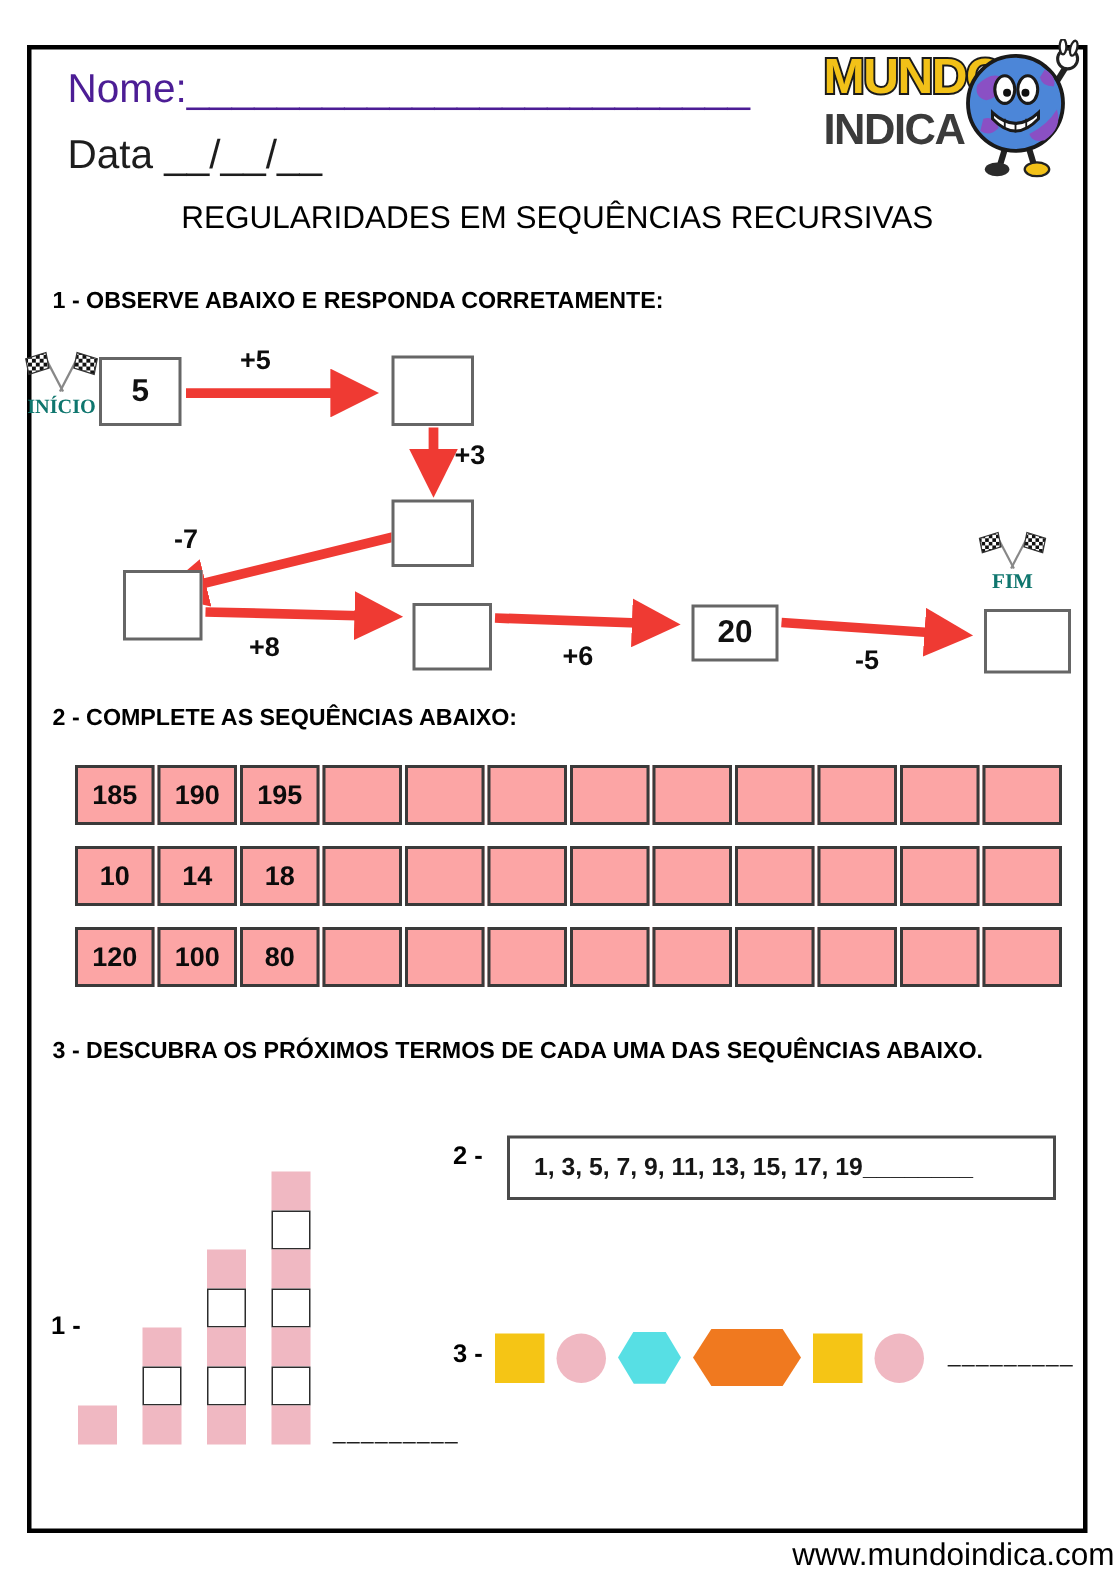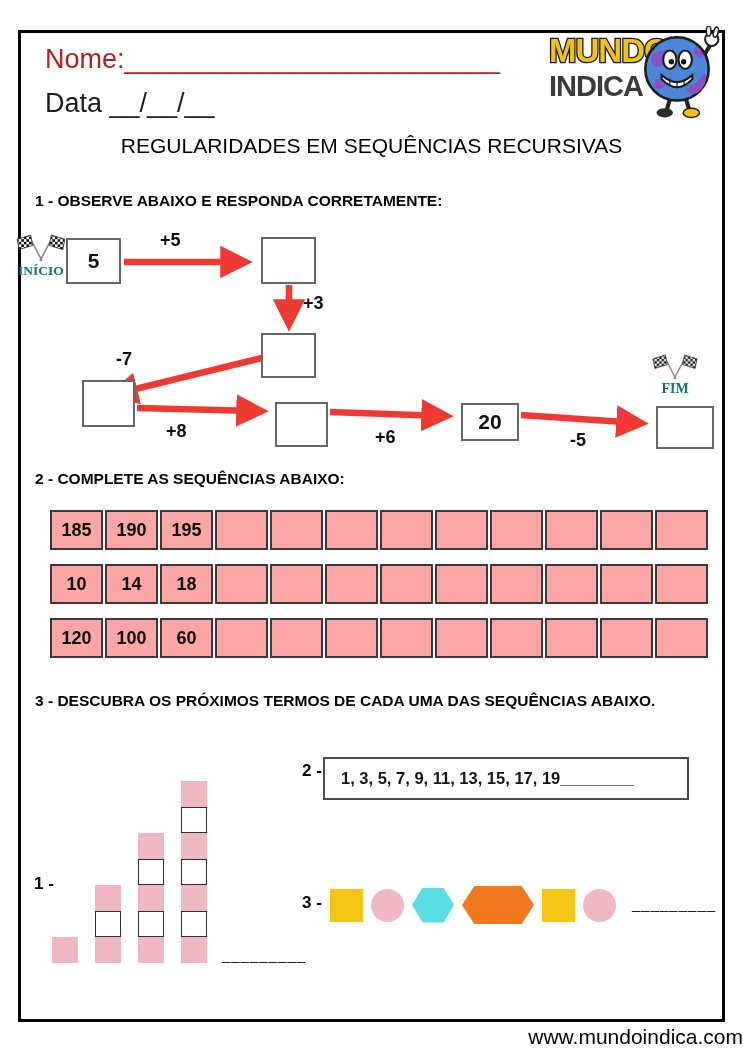--- a/index.html
+++ b/index.html
@@ -5,21 +5,21 @@
   * { margin:0; padding:0; box-sizing:border-box; }
   body { background:#fff; }
   .page {
     position:relative; width:743px; height:1050px; background:#fff;
     font-family:"Liberation Sans","DejaVu Sans",sans-serif; color:#111; overflow:hidden;
   }
   .abs { position:absolute; }
   .page-border { left:18px; top:30px; width:707px; height:992px; border:3px solid #000; }
 
   
-  .name-row { left:45px; top:44px; font-size:27px; color:#b91c1c; white-space:nowrap; }
+  .name-row { left:45px; top:44px; font-size:27px; color:#4c1d95; white-space:nowrap; }
   .date-row { left:45px; top:88px; font-size:27px; color:#1d1d1d; }
   .logo-text { left:548px; top:30px; }
   .logo-globe { left:632px; top:26px; }
 
   .ws-title { left:0; top:134px; width:743px; text-align:center; font-size:21px; font-weight:normal; color:#000; letter-spacing:0; }
 
   .sec-head { font-size:15.5px; font-weight:bold; color:#000; }
   .h1 { left:35px; top:192px; }
   .h2 { left:35px; top:470px; }
   .h3 { left:35px; top:689px; width:662px; line-height:1.5; }
@@ -54,21 +54,21 @@
   .seq-row { display:flex; gap:2px; margin-bottom:14px; }
   .seq-cell { width:53px; height:40px; border:2px solid #3a3a3a; background:#fca5a5;
               display:flex; align-items:center; justify-content:center;
               font-size:18px; font-weight:bold; color:#0b0b0b; }
 
   
   .item-label { position:absolute; font-size:17px; font-weight:bold; color:#000; }
   .lbl1 { left:34px; top:874px; }
   .lbl2 { left:302px; top:761px; }
   .lbl3 { left:302px; top:893px; }
-  .seq2-box { left:323px; top:757px; width:366px; height:43px; border:2px solid #4a4a4a;
+  .seq2-box { left:338px; top:757px; width:366px; height:43px; border:2px solid #4a4a4a;
               display:flex; align-items:center; padding-left:16px;
               font-size:16.5px; font-weight:bold; color:#161616; }
   .towers { left:52px; top:781px; display:flex; align-items:flex-end; gap:17px; height:182px; }
   .tower { display:flex; flex-direction:column; }
   .tsq { width:26px; height:26px; }
   .tsq-pink { background:var(--pink); }
   .tsq-white { background:#fff; border:1.5px solid #2c2c2c; }
   .answer-line { position:absolute; font-size:15px; color:#111; letter-spacing:1px; }
   .ans1 { left:222px; top:946px; }
   .ans3 { left:632px; top:895px; }
@@ -219,21 +219,21 @@
         <div class="seq-cell"></div>
         <div class="seq-cell"></div>
         <div class="seq-cell"></div>
         <div class="seq-cell"></div>
         <div class="seq-cell"></div>
         <div class="seq-cell"></div>
       </div>
       <div class="seq-row">
         <div class="seq-cell">120</div>
         <div class="seq-cell">100</div>
-        <div class="seq-cell">60</div>
+        <div class="seq-cell">80</div>
         <div class="seq-cell"></div>
         <div class="seq-cell"></div>
         <div class="seq-cell"></div>
         <div class="seq-cell"></div>
         <div class="seq-cell"></div>
         <div class="seq-cell"></div>
         <div class="seq-cell"></div>
         <div class="seq-cell"></div>
         <div class="seq-cell"></div>
       </div>

